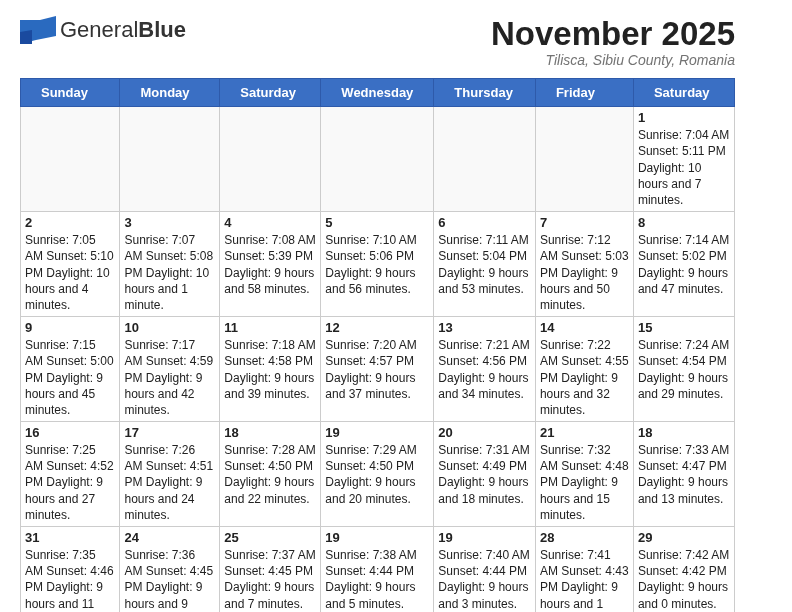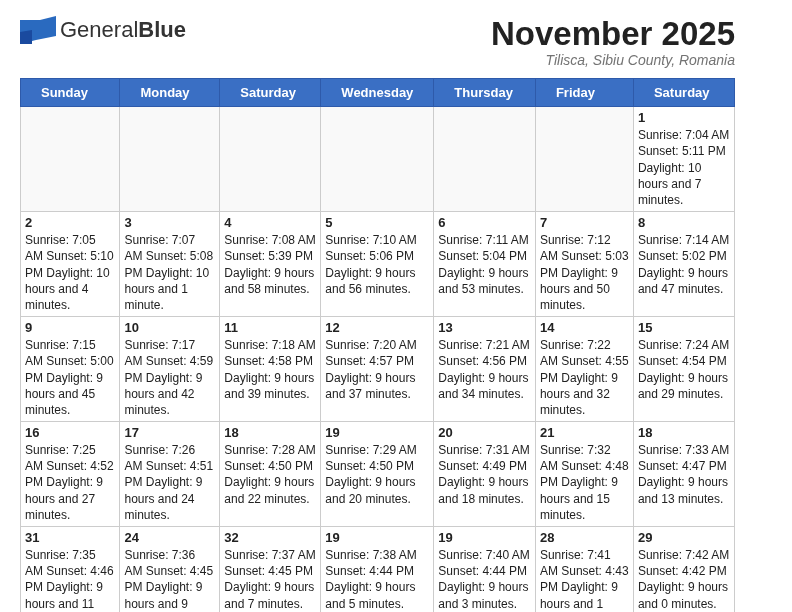--- a/index.html
+++ b/index.html
@@ -282,21 +282,21 @@
 Sunset: 4:46 PM
 Daylight: 9 hours and 11 minutes.</div>
           </td>
           <td>
             <span class="day-num">24</span>
             <div class="day-info">Sunrise: 7:36 AM
 Sunset: 4:45 PM
 Daylight: 9 hours and 9 minutes.</div>
           </td>
           <td>
-            <span class="day-num">32</span>
+            <span class="day-num">25</span>
             <div class="day-info">Sunrise: 7:37 AM
 Sunset: 4:45 PM
 Daylight: 9 hours and 7 minutes.</div>
           </td>
           <td>
             <span class="day-num">19</span>
             <div class="day-info">Sunrise: 7:38 AM
 Sunset: 4:44 PM
 Daylight: 9 hours and 5 minutes.</div>
           </td>

